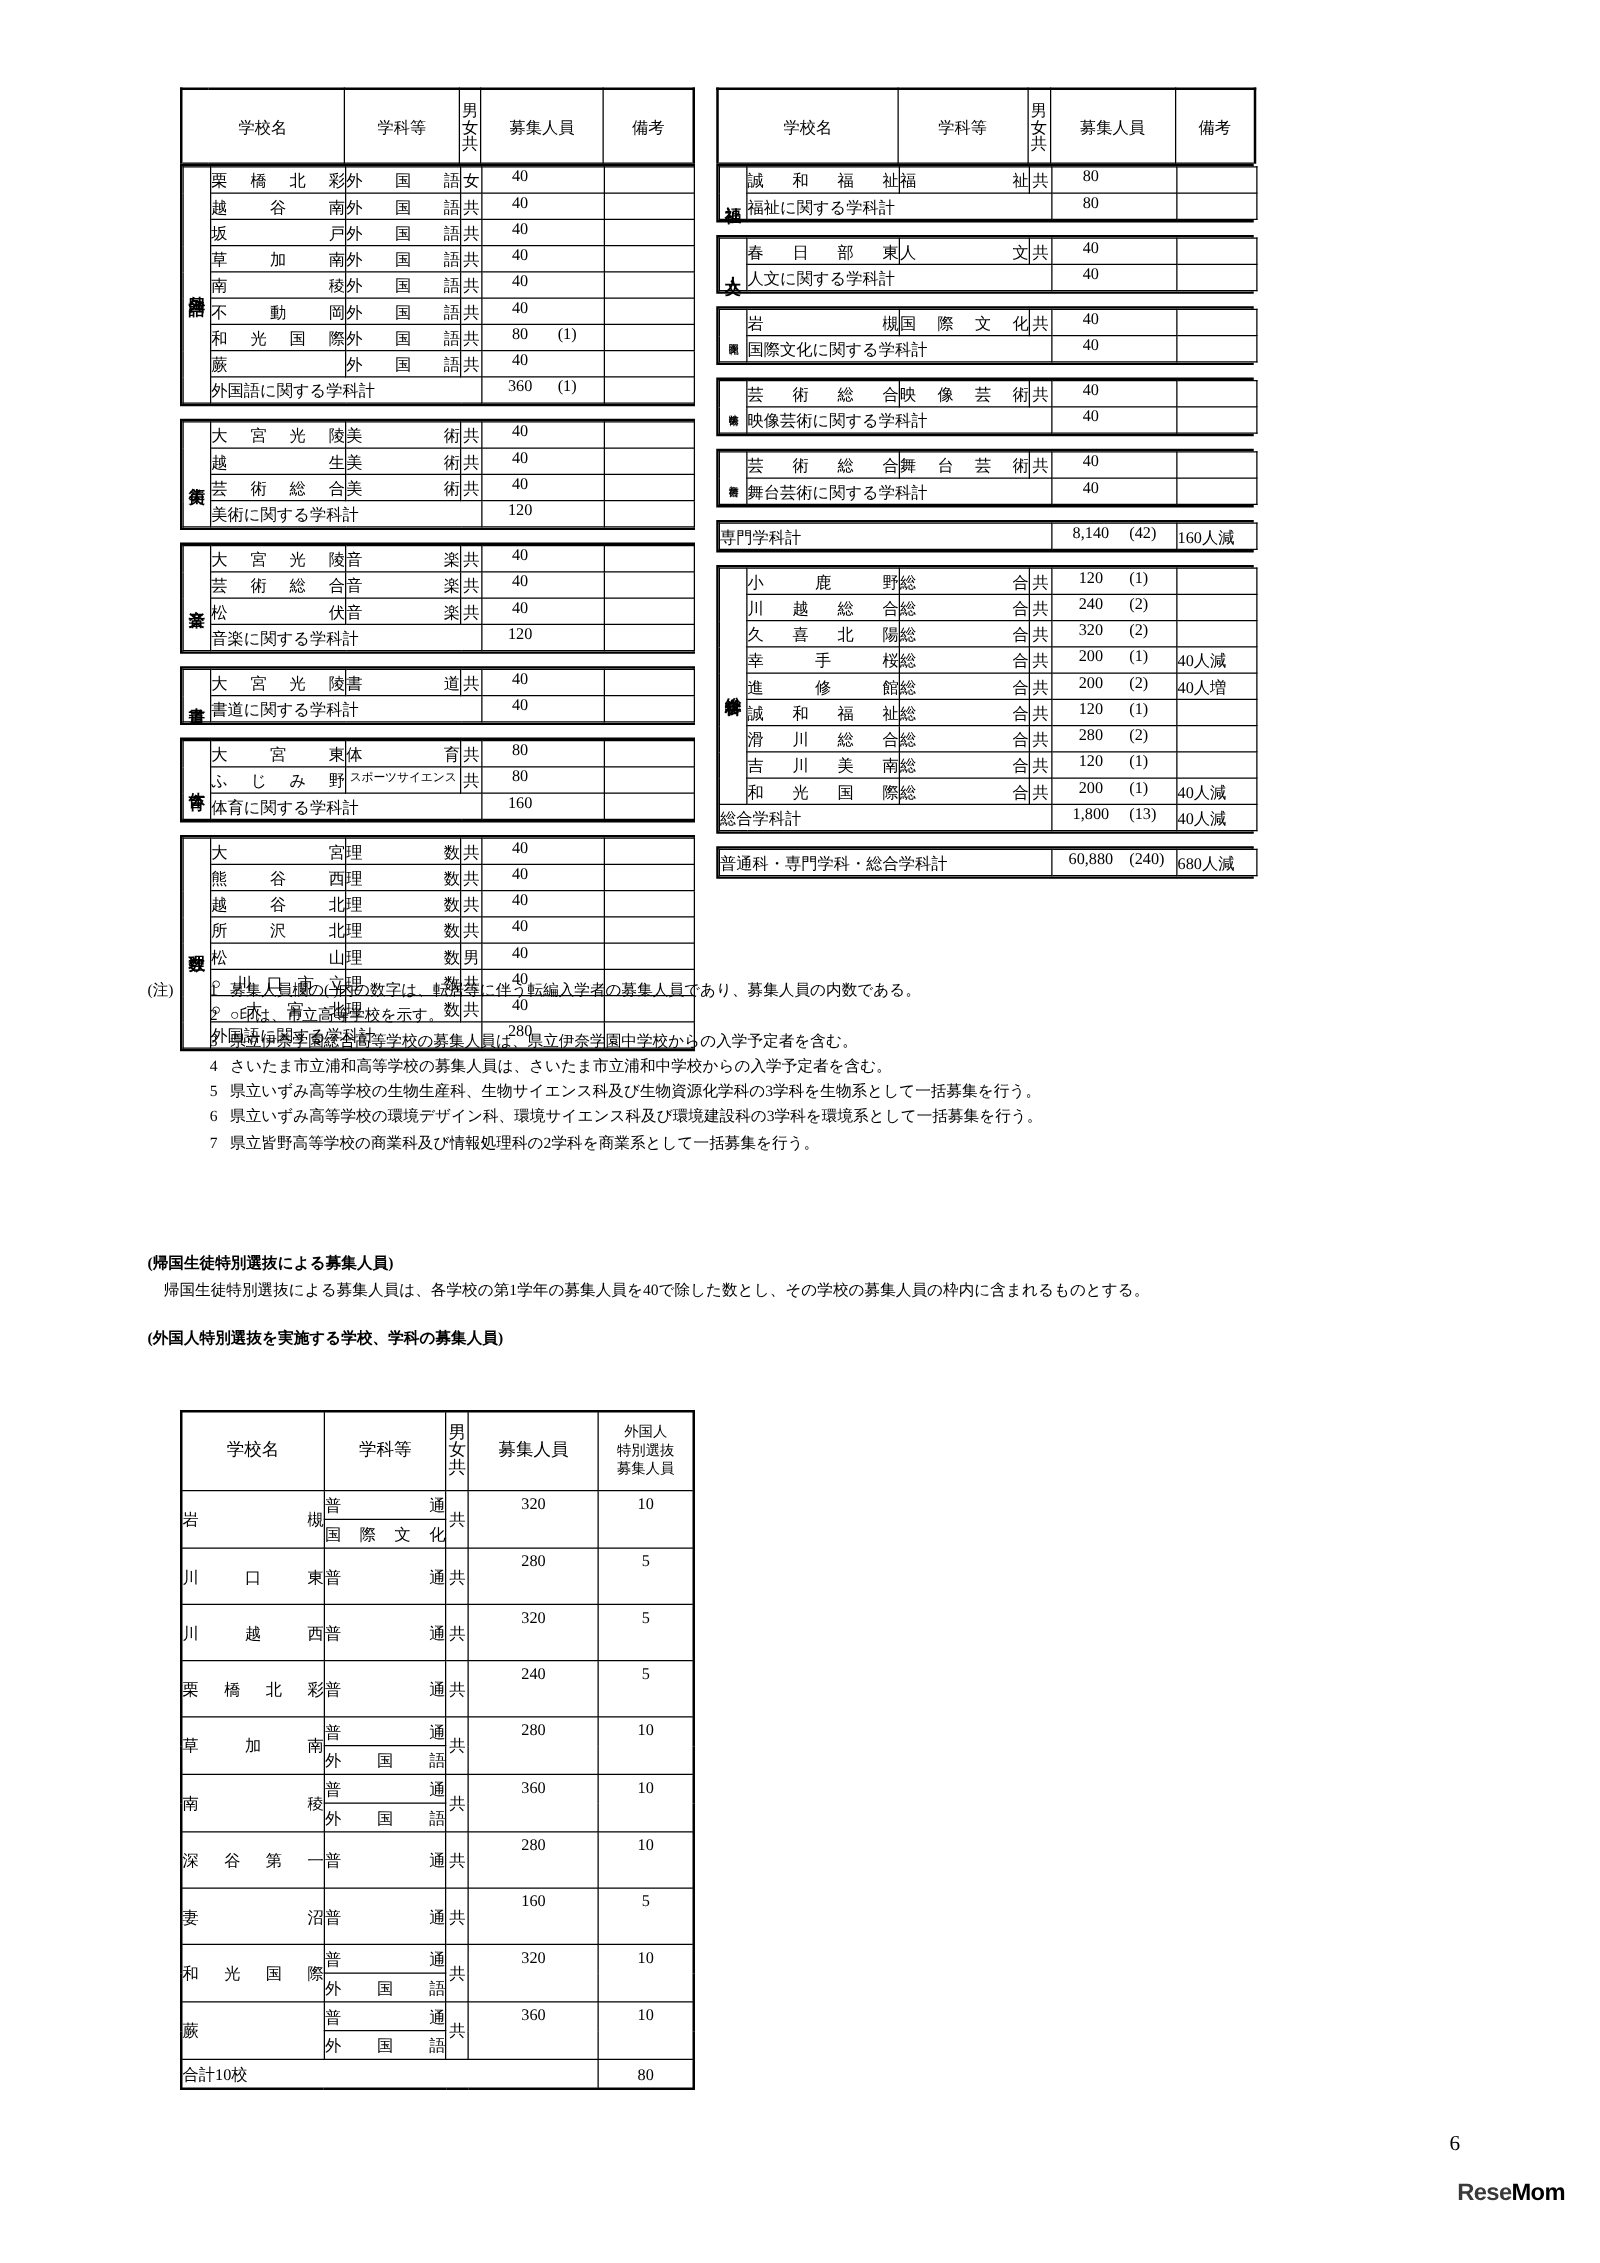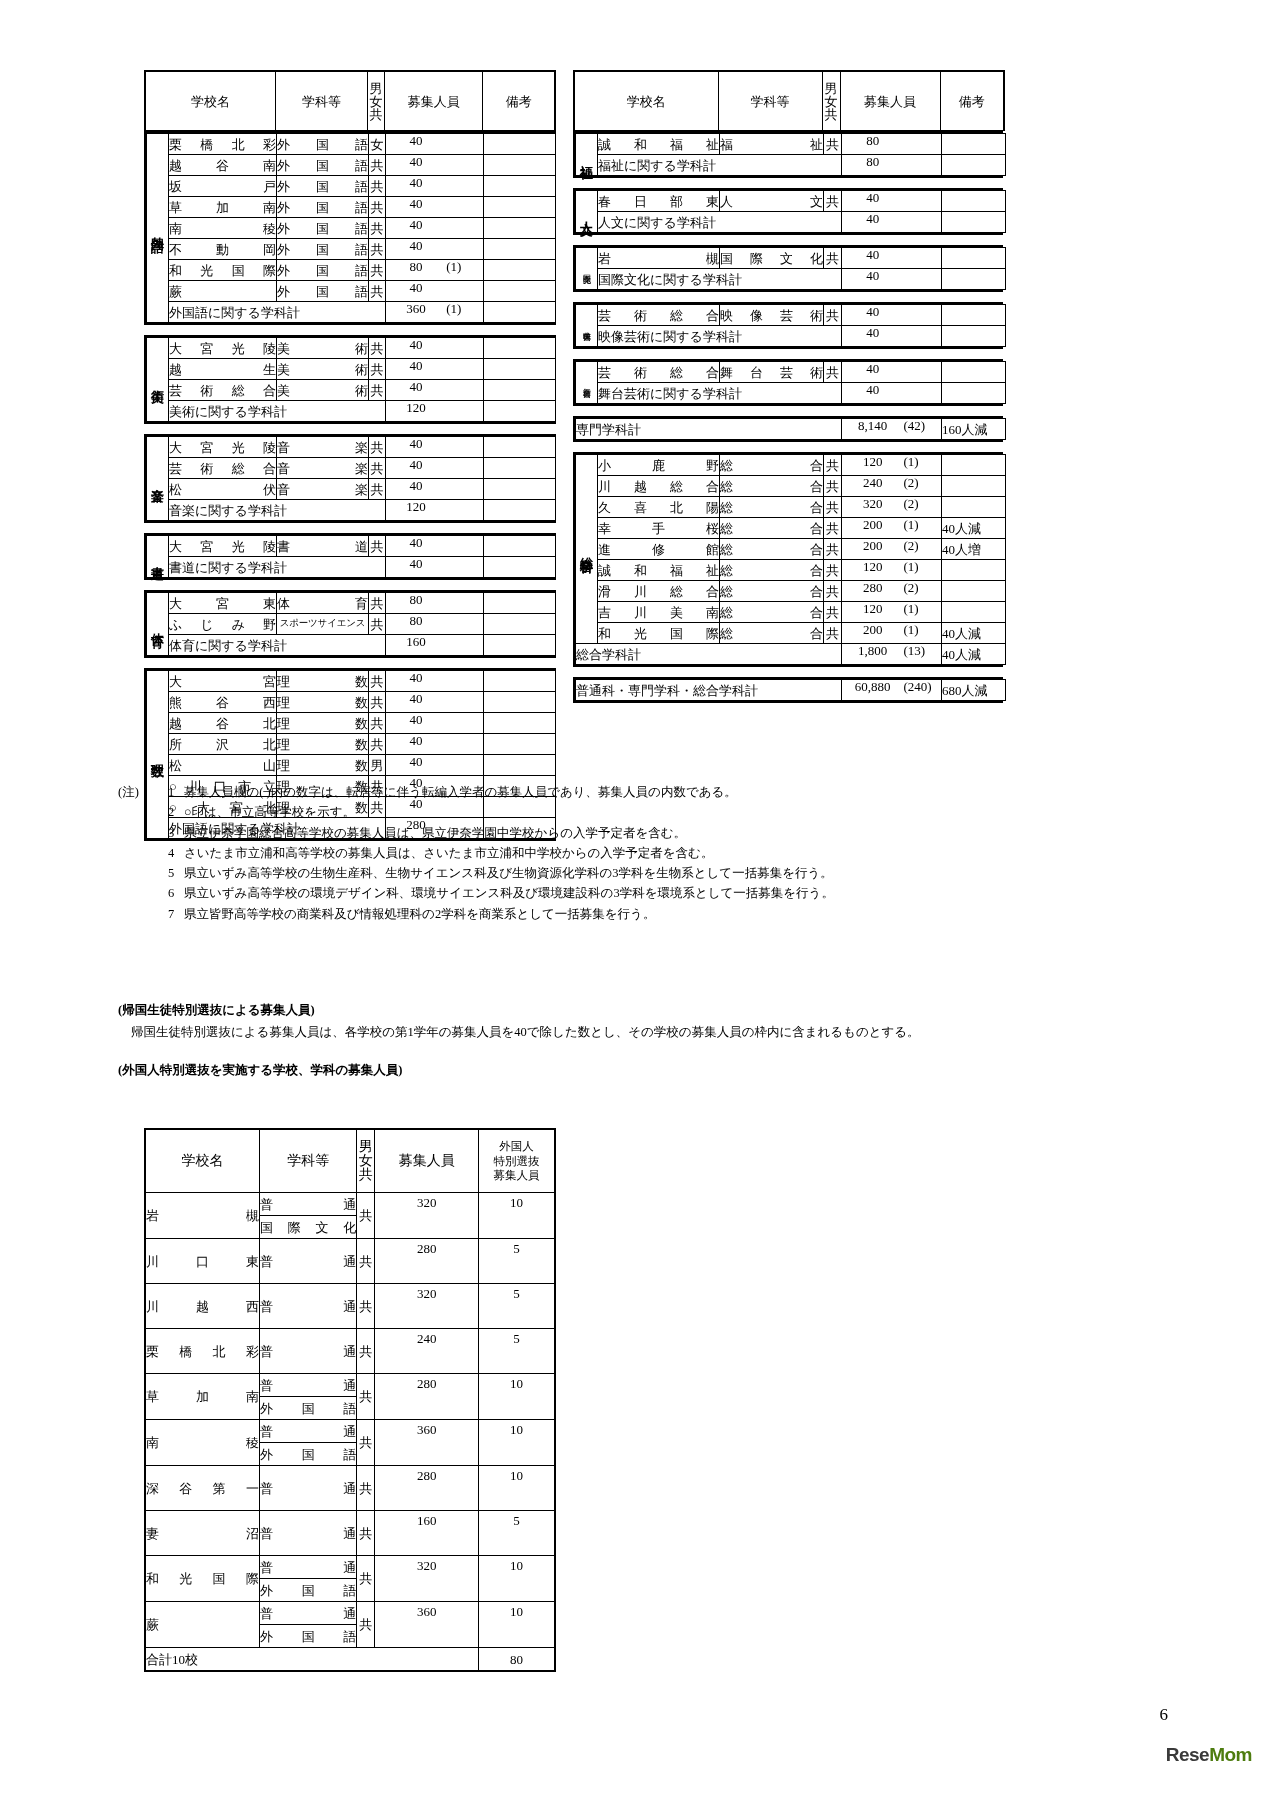--- a/index.html
+++ b/index.html
@@ -224,21 +224,21 @@
   .logo {
     position: absolute;
     right: 28px;
     top: 1744px;
     font-family: "Liberation Sans", sans-serif;
     font-size: 19px;
     font-weight: bold;
     letter-spacing: -0.5px;
   }
   .logo .re { color: #3a3a3a; }
-  .logo .mom { color: #4d7c0f; }
+  .logo .mom { color: #000000; }
 </style>
 </head>
 <body>
 
 <div class="page">
 
   <div class="col-left">
     <div id="left-col-content">
         <div class="group" style="border:none;margin-bottom:10px">
           <table class="tbl outer" style="width:100%;border-bottom:none">

